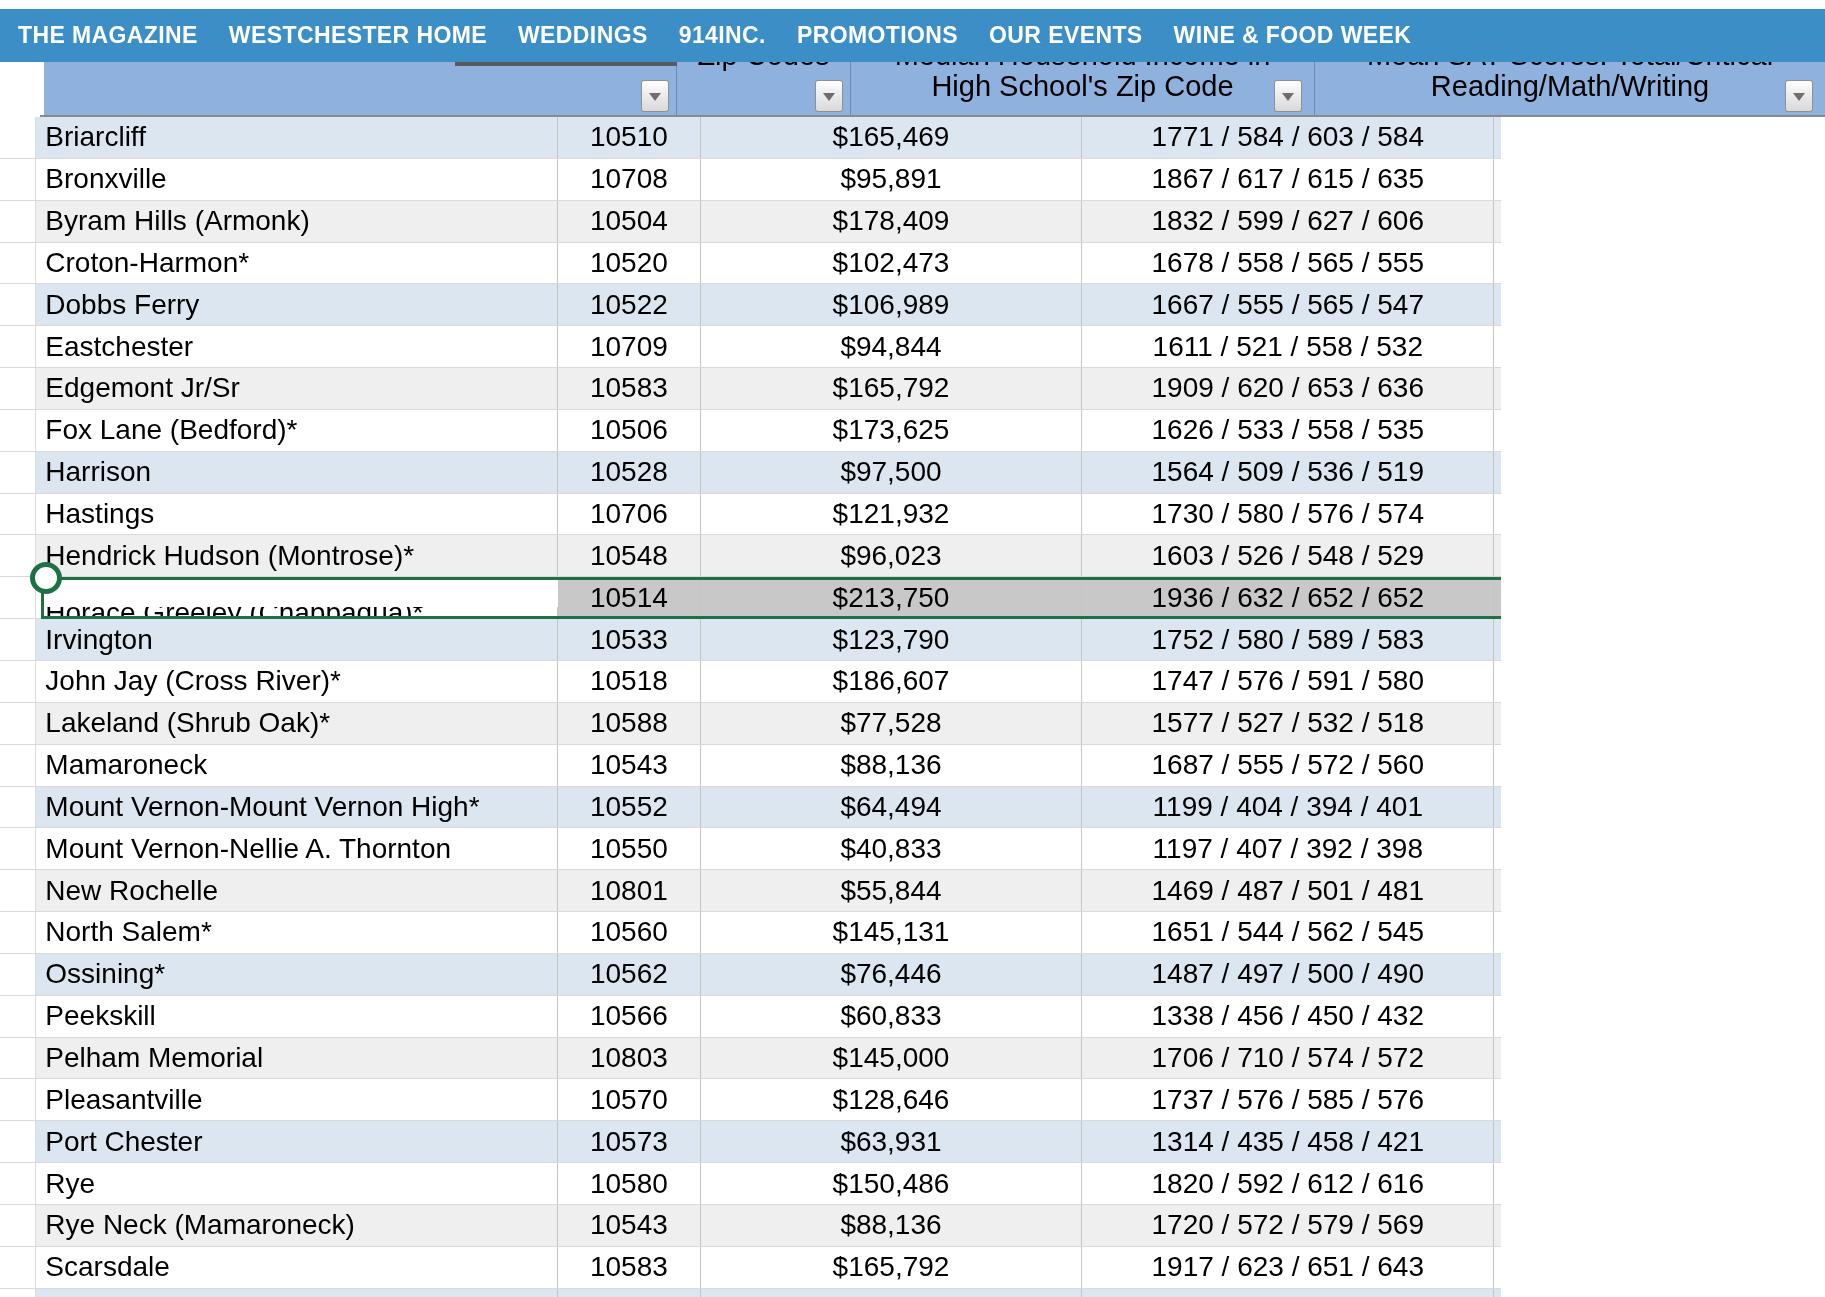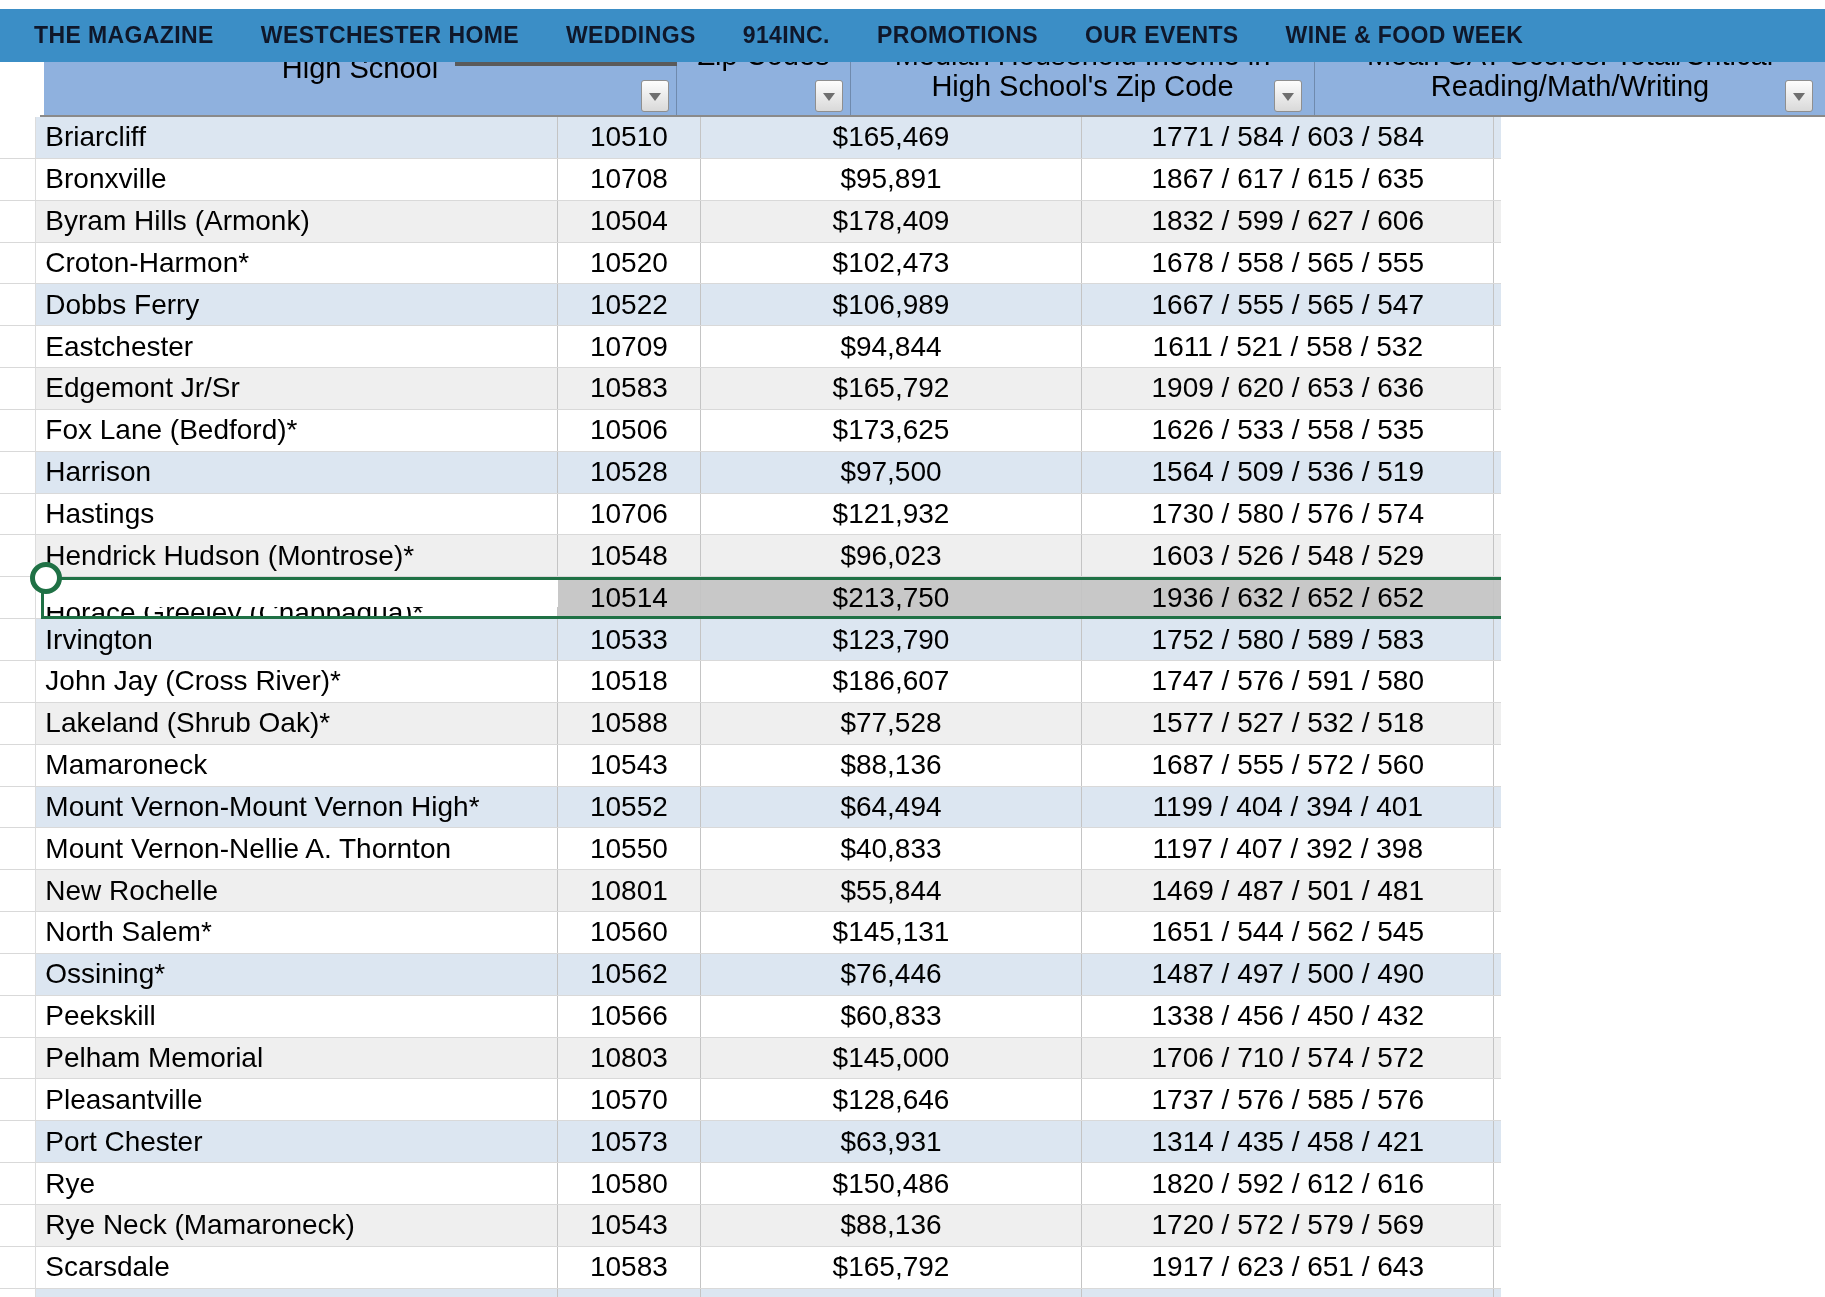--- a/index.html
+++ b/index.html
@@ -6,21 +6,21 @@
   .screen{
     position:relative;width:1825px;height:1297px;overflow:hidden;
     font-family:"Liberation Sans","DejaVu Sans",sans-serif;color:#000;background:#fff;
   }
   
   .nav{
     position:absolute;left:0;top:9px;width:100%;height:53px;background:#3b8ec6;
     display:flex;align-items:center;gap:31px;padding-left:18px;box-sizing:border-box;z-index:6;
   }
   .nav-item{
-    color:#0f172a;font-size:23px;font-weight:bold;letter-spacing:.4px;white-space:nowrap;cursor:pointer;margin-left:16px;
+    color:#ffffff;font-size:23px;font-weight:bold;letter-spacing:.4px;white-space:nowrap;cursor:pointer;
   }
   .badge{
     position:absolute;top:0;right:0;width:185px;height:57px;background:#0c0c0c;
     border-bottom-left-radius:110px 58px;z-index:8;
   }
   .badge-logo{
     position:absolute;right:2px;top:6px;color:#3f9cd6;font-size:40px;font-weight:bold;
     letter-spacing:-1px;line-height:44px;cursor:pointer;
   }
   
@@ -74,21 +74,20 @@
     border:5px solid #1f7145;border-radius:50%;z-index:5;cursor:grab;
   }
 </style>
 </head>
 <body>
 
 <div class="screen">
 
   <div class="header-band">
     <div class="hcell" style="left:44px;width:633px;">
-      <div class="hline l1-tall">High School</div>
       <div class="filter-btn">
           <div class="tri"></div>
         </div>
     </div>
     <div class="hcell" style="left:677px;width:174px;">
       <div class="hline l1-clip">Zip Codes</div>
       <div class="filter-btn">
           <div class="tri"></div>
         </div>
     </div>

